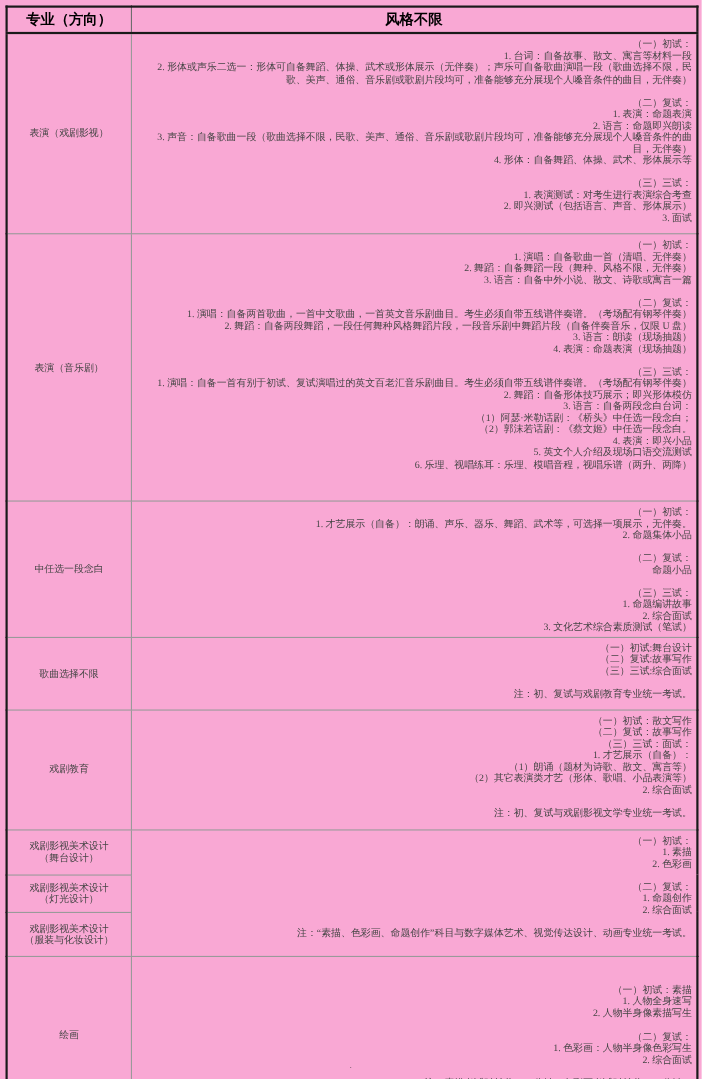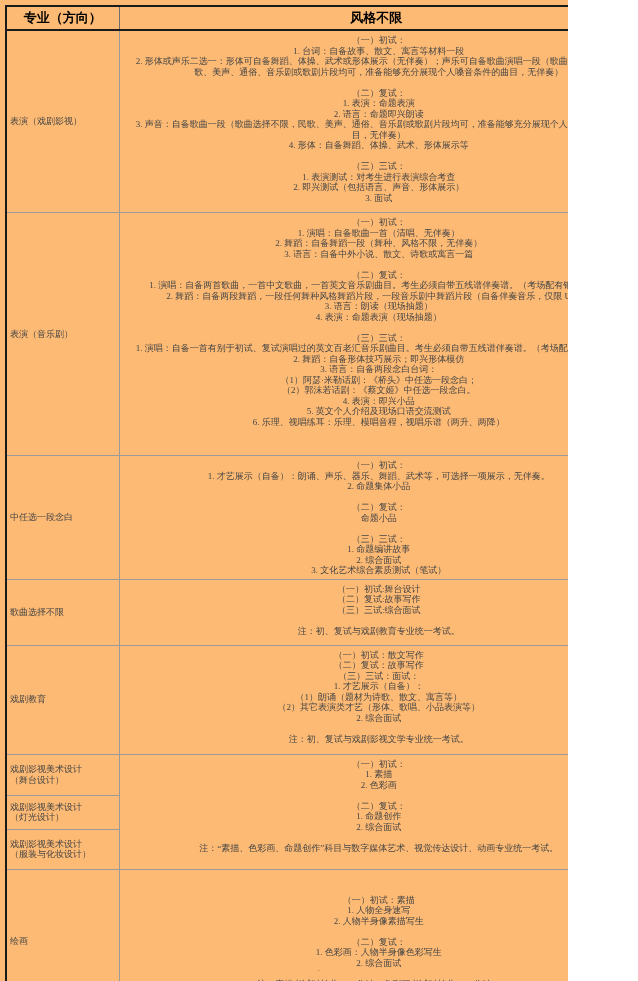--- a/index.html
+++ b/index.html
@@ -1,20 +1,20 @@
 <!DOCTYPE html>
 <html><head>
 <meta charset="utf-8">
 <style>
   html, body { margin: 0; padding: 0; background: #ffffff; }
   .page {
     position: relative;
-    width: 568px;
+    width: 638px;
     height: 981px;
-    background: #fdba74;
+    background: #f9a8d4;
     font-family: "Liberation Serif", serif;
     overflow: hidden;
   }
   table.exam-table {
     position: absolute;
     left: 5px;
     top: 5px;
     width: 628px;
     border-collapse: collapse;
     border: 2px solid #1a1a1a;
@@ -35,26 +35,26 @@
     padding: 1px 0;
   }
   td {
     border: 1px solid #9a9a9a;
     color: #454545;
     font-size: 9px;
     line-height: 10.5px;
     vertical-align: middle;
   }
   td.major {
-    text-align: left;
+    text-align: center;
     white-space: pre-line;
     padding: 2px 3px;
   }
   td.subjects {
-    text-align: center;
+    text-align: right;
     white-space: pre-line;
     vertical-align: top;
     padding: 4px 4px 3px 9px;
   }
   td.subjects.v-mid { vertical-align: middle; }
   .footer-mark {
     position: absolute;
     left: 0;
     top: 967px;
     width: 638px;

